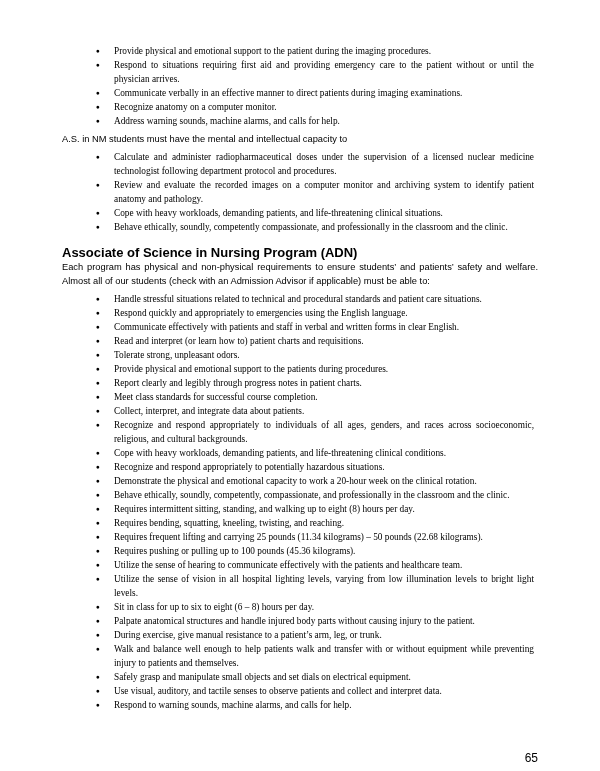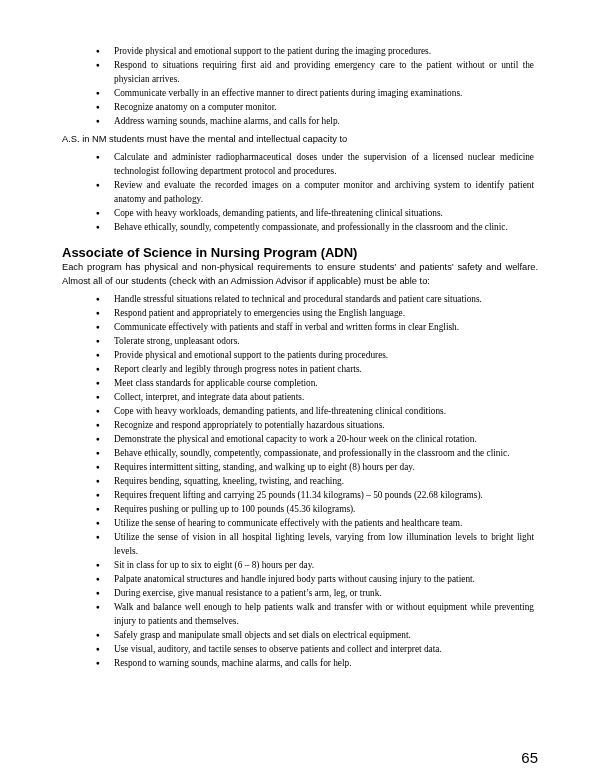--- a/index.html
+++ b/index.html
@@ -37,21 +37,21 @@
     margin: 0;
     font-size: 13px;
     font-weight: bold;
     line-height: 14px;
   }
   .mt { margin-top: 12px; }
   .page-number {
     position: absolute;
     right: 62px;
     bottom: 6px;
-    font-size: 15px;
+    font-size: 12px;
   }
 </style>
 </head>
 <body>
 
 <div class="page">
 
   <ul class="bullets">
     <li>Provide physical and emotional support to the patient during the imaging procedures.</li>
     <li>Respond to situations requiring first aid and providing emergency care to the patient without or until the physician arrives.</li>
@@ -68,27 +68,29 @@
     <li>Cope with heavy workloads, demanding patients, and life-threatening clinical situations.</li>
     <li>Behave ethically, soundly, competently compassionate, and professionally in the classroom and the clinic.</li>
   </ul>
 
   <h2 class="heading mt">Associate of Science in Nursing Program (ADN)</h2>
 
   <p class="para">Each program has physical and non-physical requirements to ensure students’ and patients’ safety and welfare. Almost all of our students (check with an Admission Advisor if applicable) must be able to:</p>
 
   <ul class="bullets">
     <li>Handle stressful situations related to technical and procedural standards and patient care situations.</li>
-    <li>Respond patient and appropriately to emergencies using the English language.</li>
+    <li>Respond quickly and appropriately to emergencies using the English language.</li>
     <li>Communicate effectively with patients and staff in verbal and written forms in clear English.</li>
+    <li>Read and interpret (or learn how to) patient charts and requisitions.</li>
     <li>Tolerate strong, unpleasant odors.</li>
     <li>Provide physical and emotional support to the patients during procedures.</li>
     <li>Report clearly and legibly through progress notes in patient charts.</li>
-    <li>Meet class standards for applicable course completion.</li>
+    <li>Meet class standards for successful course completion.</li>
     <li>Collect, interpret, and integrate data about patients.</li>
+    <li>Recognize and respond appropriately to individuals of all ages, genders, and races across socioeconomic, religious, and cultural backgrounds.</li>
     <li>Cope with heavy workloads, demanding patients, and life-threatening clinical conditions.</li>
     <li>Recognize and respond appropriately to potentially hazardous situations.</li>
     <li>Demonstrate the physical and emotional capacity to work a 20-hour week on the clinical rotation.</li>
     <li>Behave ethically, soundly, competently, compassionate, and professionally in the classroom and the clinic.</li>
     <li>Requires intermittent sitting, standing, and walking up to eight (8) hours per day.</li>
     <li>Requires bending, squatting, kneeling, twisting, and reaching.</li>
     <li>Requires frequent lifting and carrying 25 pounds (11.34 kilograms) – 50 pounds (22.68 kilograms).</li>
     <li>Requires pushing or pulling up to 100 pounds (45.36 kilograms).</li>
     <li>Utilize the sense of hearing to communicate effectively with the patients and healthcare team.</li>
     <li>Utilize the sense of vision in all hospital lighting levels, varying from low illumination levels to bright light levels.</li>

